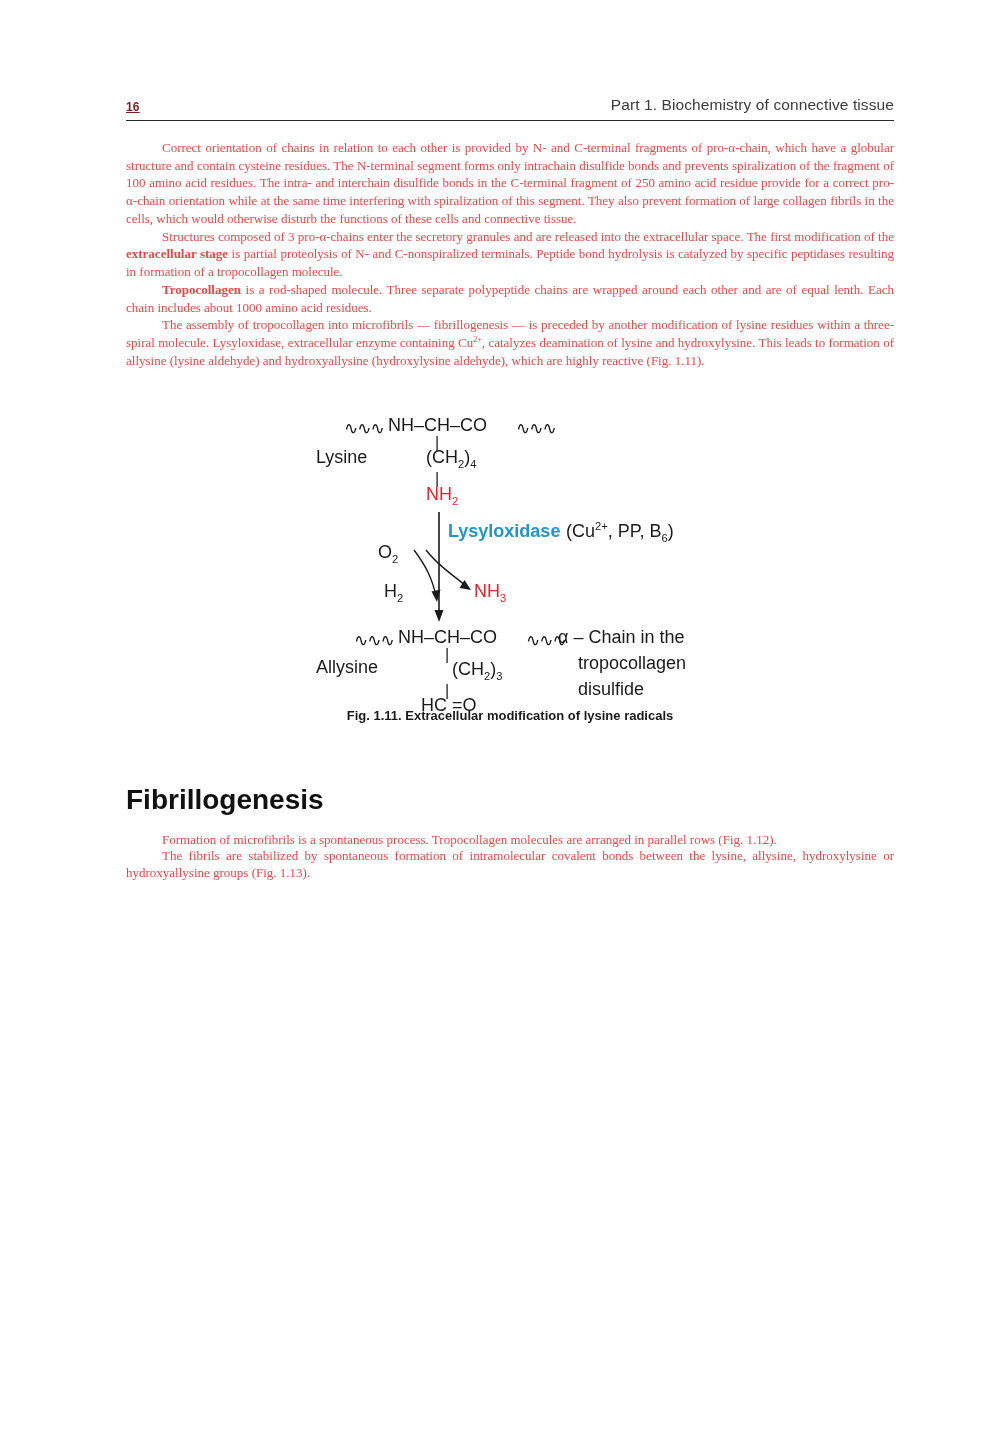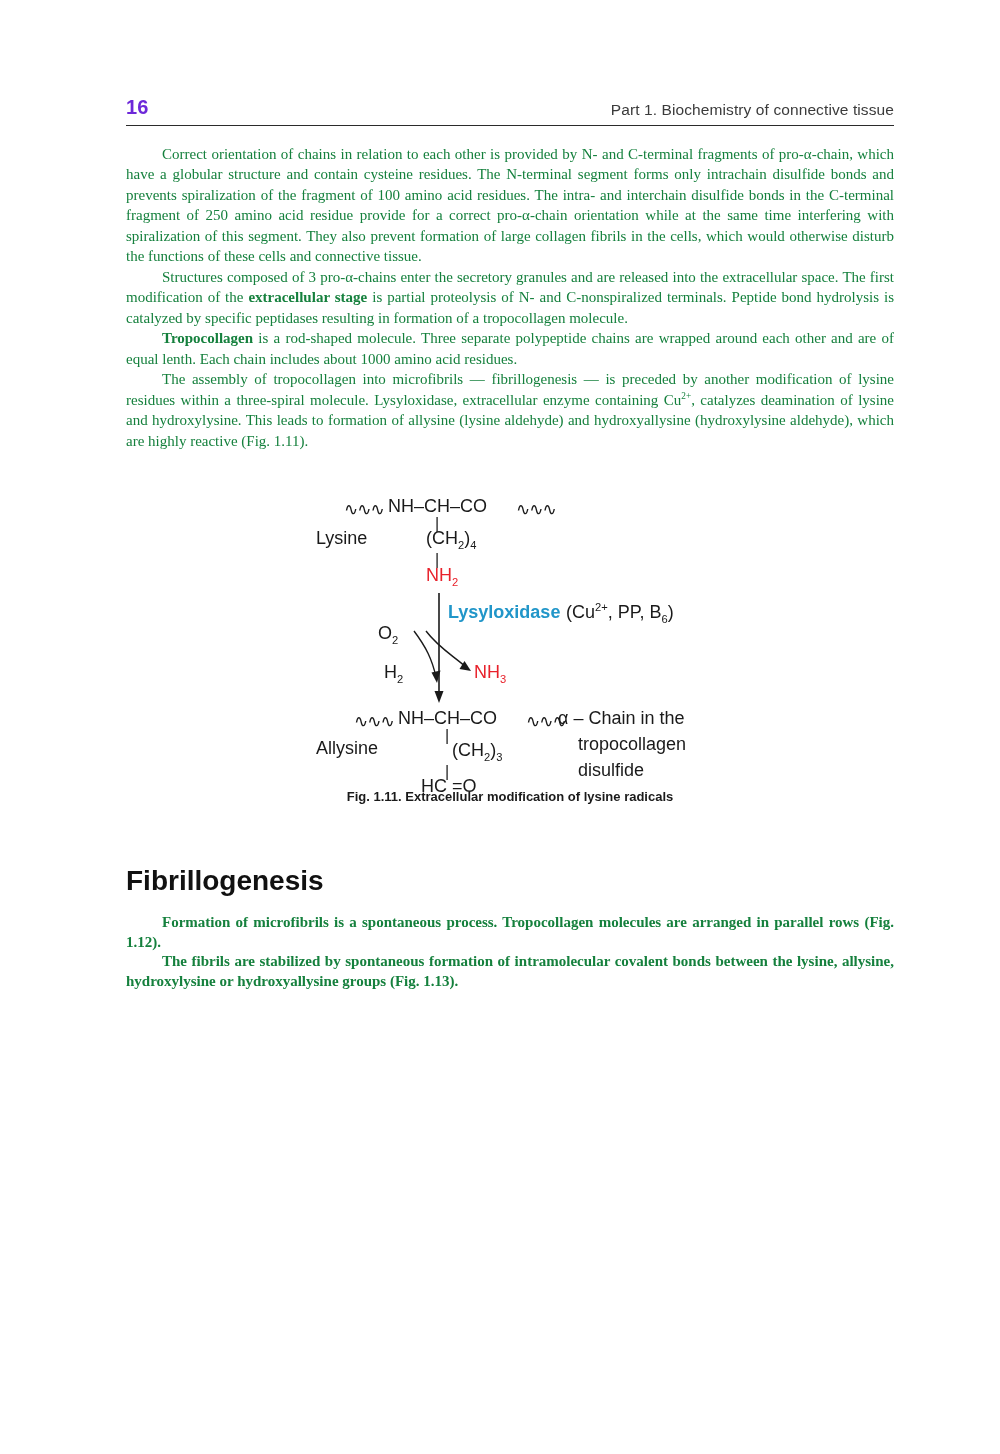--- a/index.html
+++ b/index.html
@@ -30,38 +30,39 @@
   
   .header {
     display: flex;
     align-items: flex-end;
     justify-content: space-between;
     font-family: "Liberation Sans", sans-serif;
     padding-bottom: 6px;
     border-bottom: 1.6px solid #2b2b2b;
   }
   .header .folio {
-    font-size: 20px;
+    font-size: 12px;
     font-weight: bold;
-    color: #6d28d9;
+    color: #7f1d1d;
     letter-spacing: 0.2px;
+    text-decoration: underline;
   }
   .header .running-title {
     font-size: 15.5px;
     color: #3b3b3b;
     letter-spacing: 0.1px;
     margin-left: 40px;
   }
   
   .body-text {
     margin-top: 18px;
-    font-size: 15px;
+    font-size: 13px;
     line-height: 1.365;
     text-align: justify;
-    color: #15803d;
+    color: #ef4444;
   }
   .body-text p {
     margin: 0;
     text-indent: 36px;
   }
   b { font-weight: bold; }
   sup { font-size: 0.62em; vertical-align: super; line-height: 0; }
   sub { font-size: 0.62em; vertical-align: sub; line-height: 0; }
 
   
@@ -172,19 +173,19 @@
         <span class="lbl" style="left:432px; top:228px;">α – Chain in the</span>
         <span class="lbl" style="left:452px; top:254px;">tropocollagen</span>
         <span class="lbl" style="left:452px; top:280px;">disulfide</span>
       </div>
 
       <div class="fig-caption">Fig. 1.11. Extracellular modification of lysine radicals</div>
     </div>
 
     <h2 class="section-heading">Fibrillogenesis</h2>
 
-    <div class="body-text tight" style="margin-top:16px;font-weight:bold;">
+    <div class="body-text tight" style="margin-top:16px;">
       <p>Formation of microfibrils is a spontaneous process. Tropocollagen molecules are arranged in parallel rows (Fig. 1.12).</p>
       <p>The fibrils are stabilized by spontaneous formation of intramolecular covalent bonds between the lysine, allysine, hydroxylysine or hydroxyallysine groups (Fig. 1.13).</p>
     </div>
 
   </div>
 </div>
 
 </body></html>

